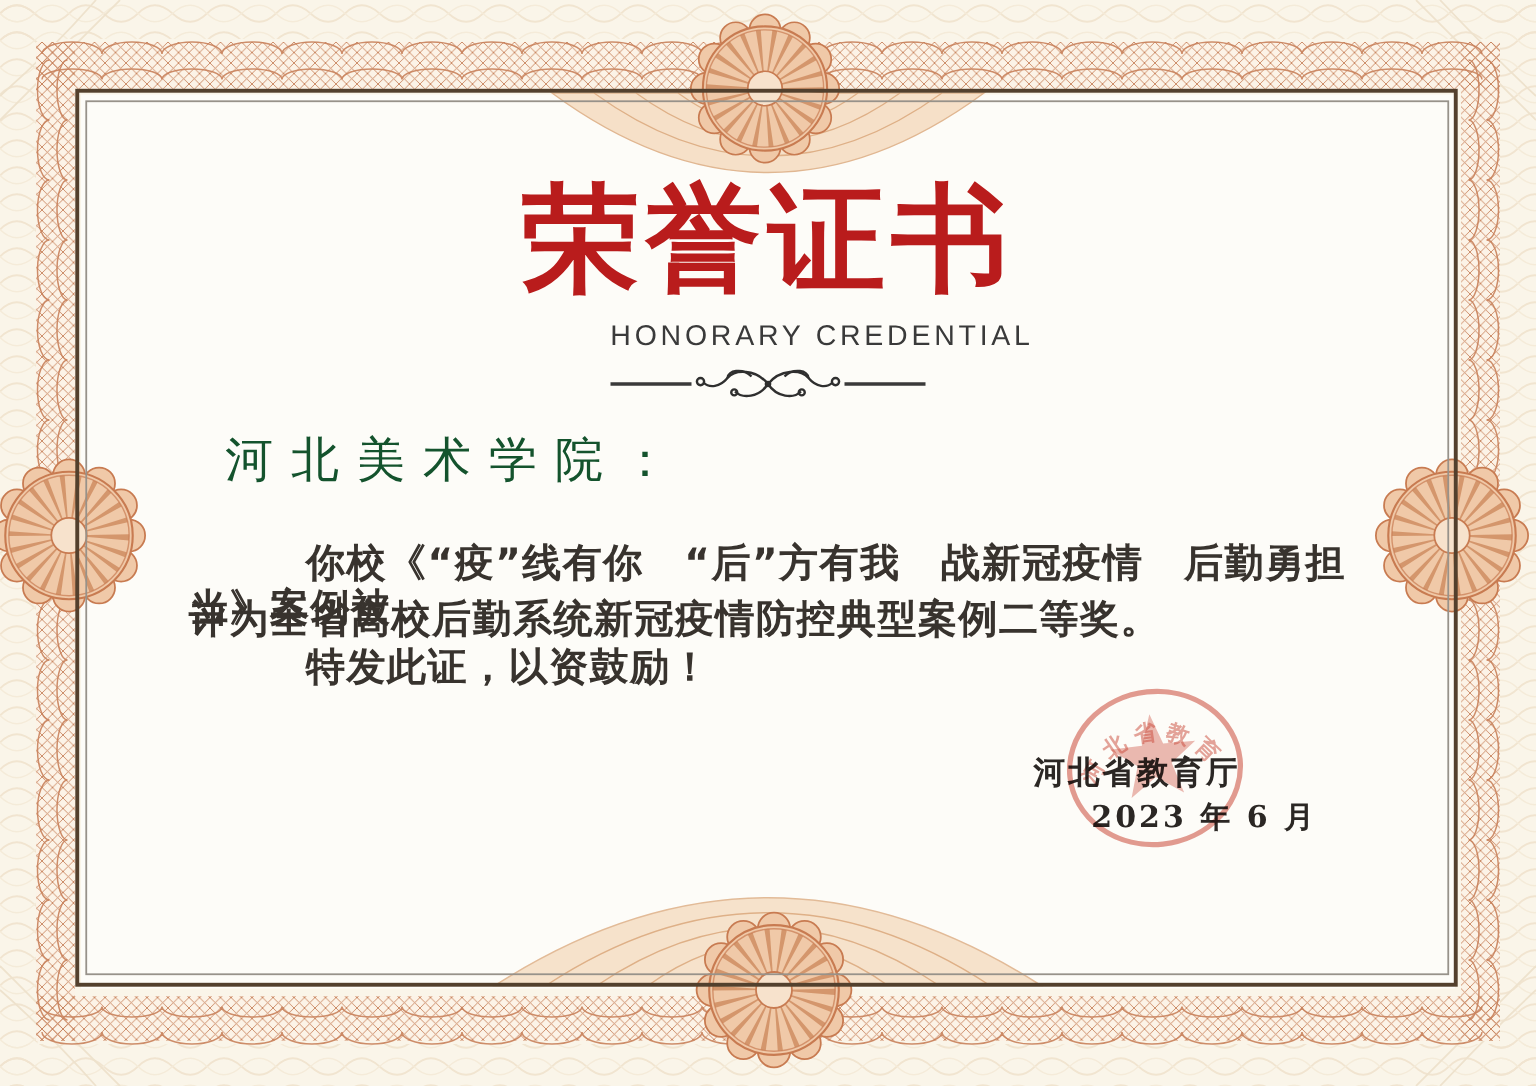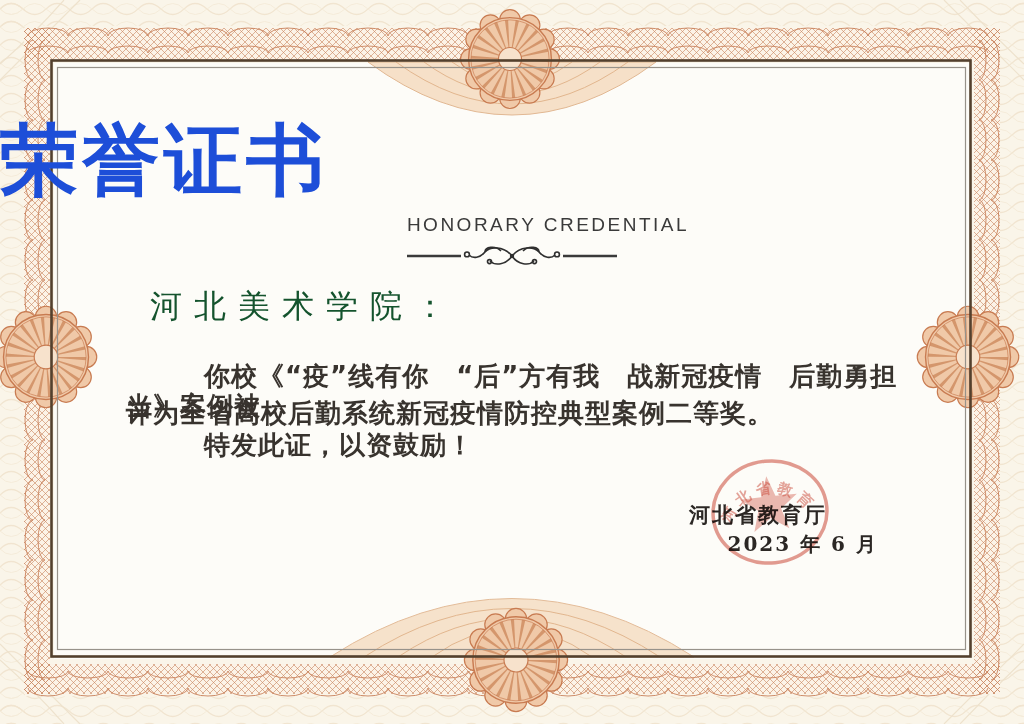--- a/index.html
+++ b/index.html
@@ -4,22 +4,22 @@
 <style>
   html,body{margin:0;padding:0;background:#e8e4da;}
   .certificate{
     position:relative;width:1024px;height:724px;overflow:hidden;
     background:#faf5e9;font-family:"DejaVu Sans",sans-serif;
   }
   .border-art,.seal{position:absolute;}
   .border-art{inset:0;}
   .txt{position:absolute;white-space:pre;}
   .title{
-    top:118px;left:0;width:100%;
-    font:900 78px/1.08 "DejaVu Sans",sans-serif;color:#1d4ed8;letter-spacing:4px;
+    top:118px;left:0;width:100%;text-align:center;
+    font:900 78px/1.08 "DejaVu Sans",sans-serif;color:#b91c1c;letter-spacing:4px;
   }
   .subtitle{
     top:215px;left:0;width:100%;text-align:center;
     font:500 19px/1.1 "Liberation Sans",sans-serif;color:#3a3a3a;letter-spacing:2.5px;padding-left:36px;
   }
   .flourish{position:absolute;top:242px;left:50%;transform:translateX(-50%);}
   .recipient{
     top:289px;left:150px;
     font:500 32px/1.1 "DejaVu Serif",serif;color:#14532d;letter-spacing:12px;
   }

